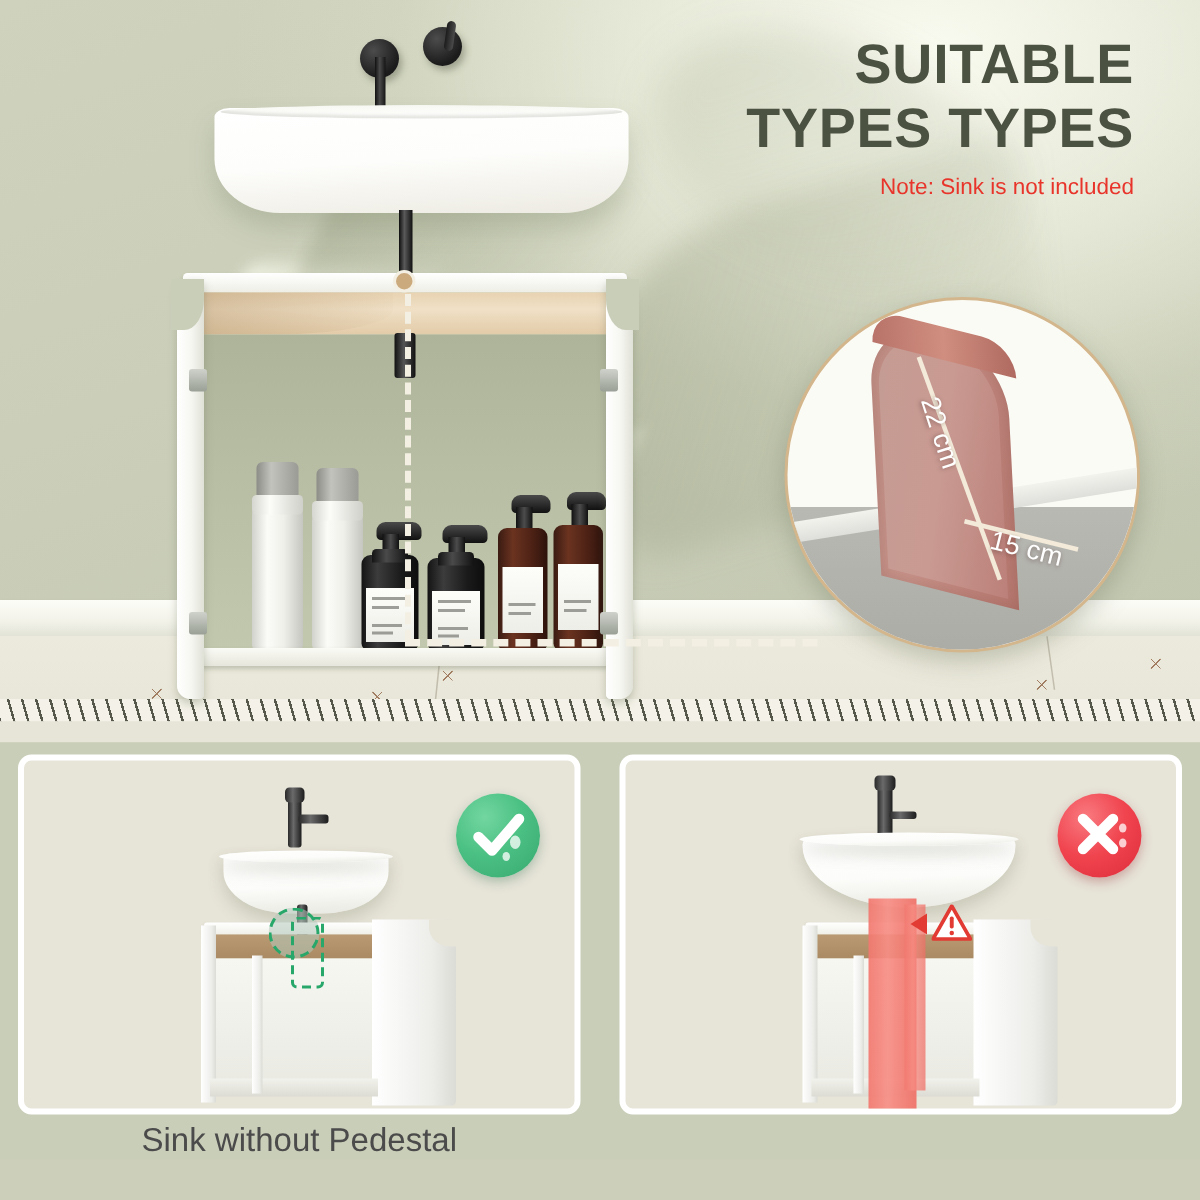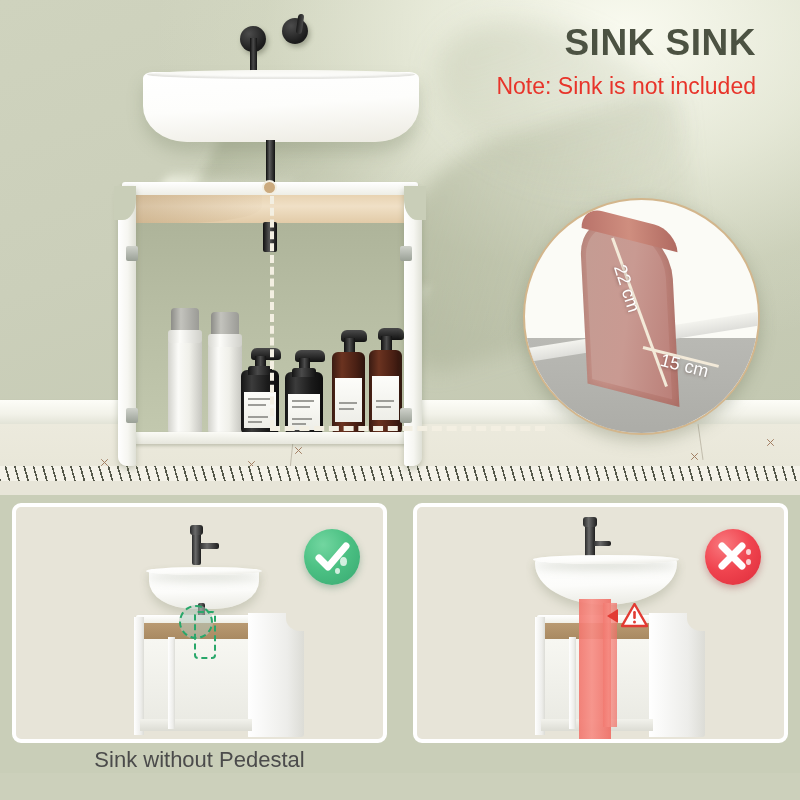--- a/index.html
+++ b/index.html
@@ -424,21 +424,21 @@
   .headline .t1, .headline .t2 {
     color: #4c5242;
     font-size: 37px;
     font-weight: 700;
     letter-spacing: .5px;
     line-height: 1.16;
   }
   .headline .note {
     margin-top: 8px;
     color: #e8342a;
-    font-size: 23px;
+    font-size: 15px;
     font-weight: 400;
   }
 
   
   .compare {
     position: absolute;
     left: 0; top: 495px;
     width: 800px; height: 278px;
     background: #c9ceb8;
   }
@@ -661,21 +661,22 @@
       <div class="mag-notch"></div>
       <div class="mag-notch-inner"></div>
       <div class="mag-notch-lip"></div>
       <div class="mag-dim-line d22"></div>
       <div class="mag-dim-line d15"></div>
       <div class="mag-label l22">22 cm</div>
       <div class="mag-label l15">15 cm</div>
     </div>
 
     <div class="headline">
-      <div class="t2">SINK SINK</div>
+      <div class="t1">SUITABLE</div>
+      <div class="t2">TYPES TYPES</div>
       <div class="note">Note: Sink is not included</div>
     </div>
   </div>
 
   <div class="compare">
 
     <div class="panel left">
       <div class="mini-tap" style="left:176px; top:24px; width:9px; height:34px;"></div>
       <div class="mini-tap" style="left:183px; top:36px; width:20px; height:6px;"></div>
       <div class="mini-tap" style="left:174px; top:18px; width:13px; height:10px; border-radius:3px;"></div>

